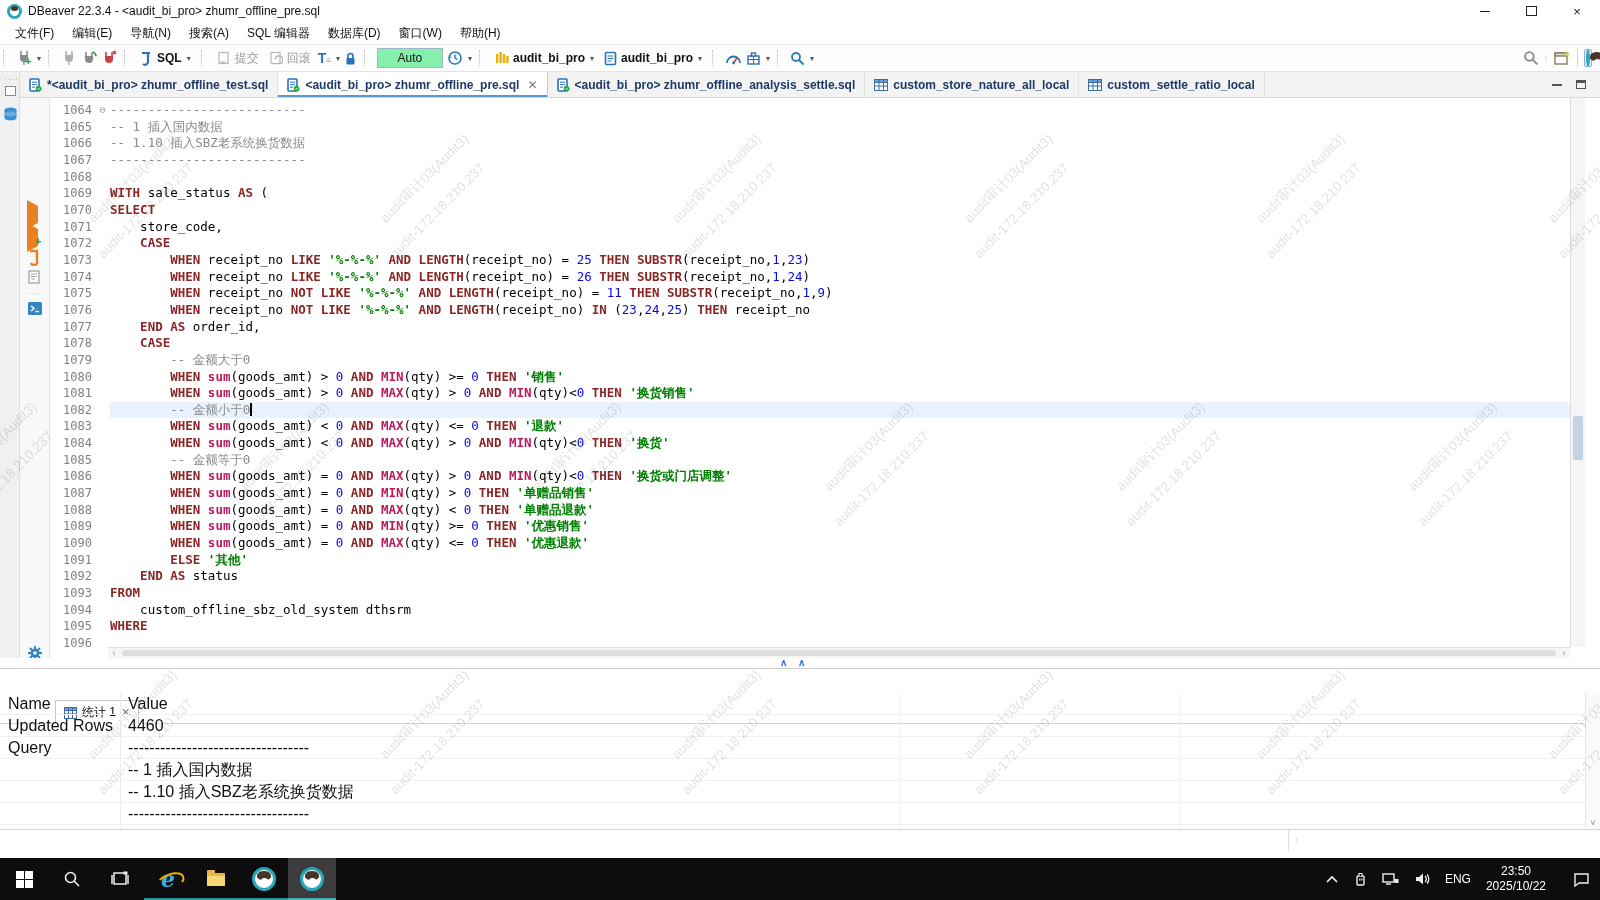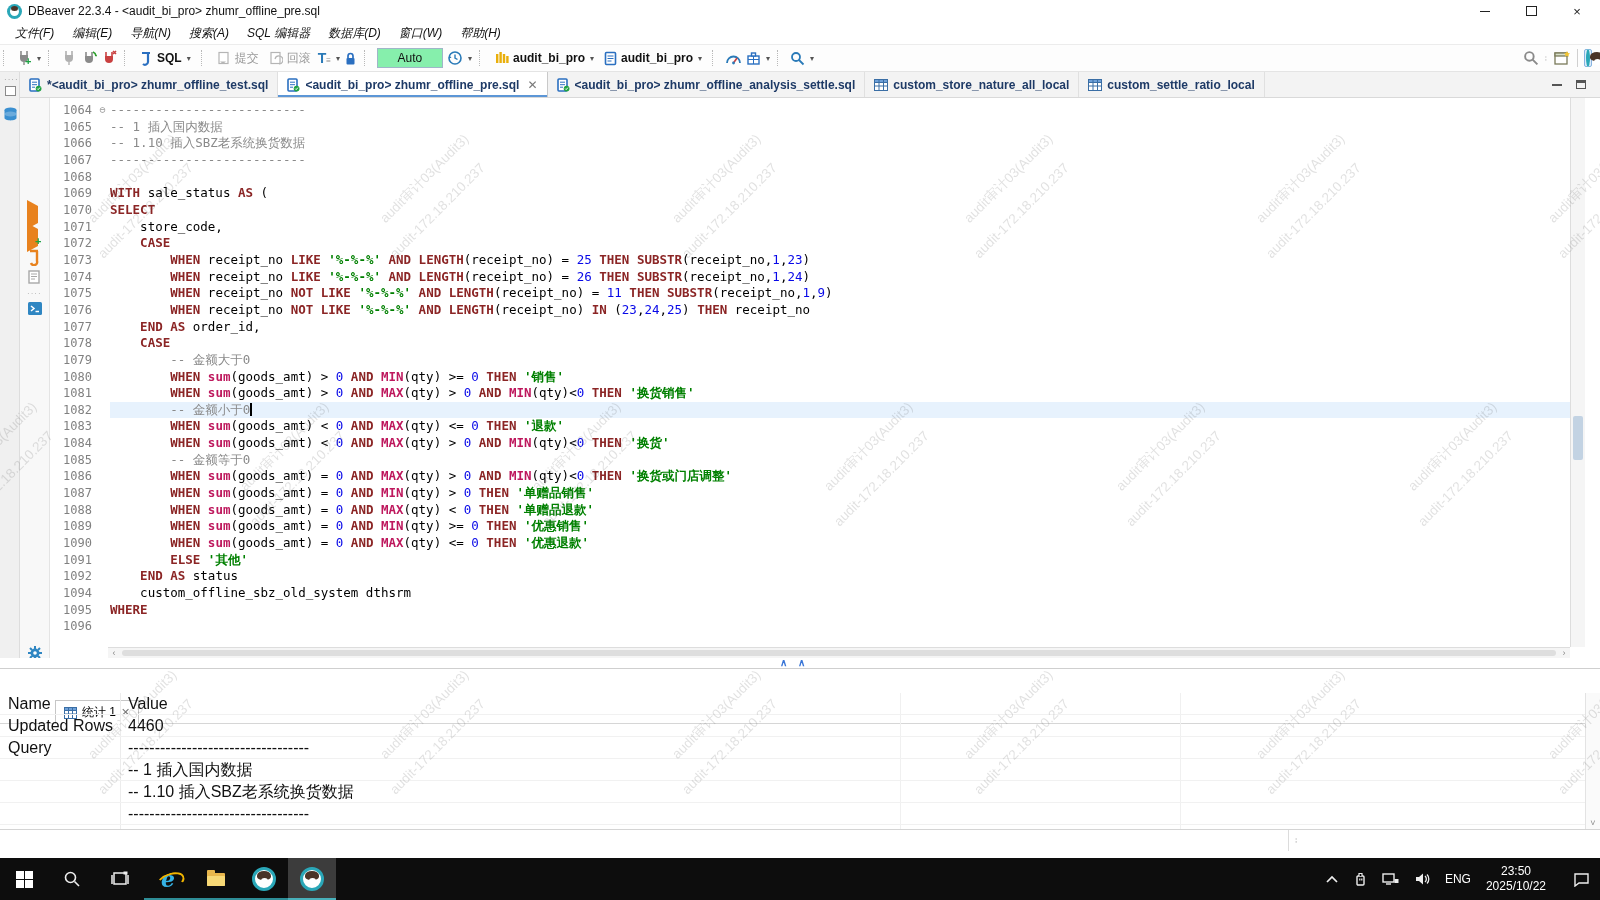--- a/index.html
+++ b/index.html
@@ -9,21 +9,21 @@
   .titlebar{position:absolute;left:0;top:0;width:1600px;height:22px;background:#fff;display:flex;align-items:center;font-size:12px;color:#111;}
   .app-icon{width:15px;height:15px;border-radius:50%;background:#2aa7b8;margin:0 6px 0 7px;position:relative;}
   .app-icon::after{content:"";position:absolute;left:3px;top:3px;width:9px;height:9px;border-radius:50%;background:#fff;}
   .app-icon::before{content:"";position:absolute;left:4px;top:2px;width:7px;height:5px;border-radius:50%;background:#4a3428;z-index:1;}
   .win-btns{margin-left:auto;display:flex;height:22px;}
   .win-btn{width:46px;height:22px;display:flex;align-items:center;justify-content:center;color:#222;}
   .glyph-min{width:10px;height:1px;background:#222;display:block;}
   .glyph-max{width:9px;height:8px;border:1px solid #222;display:block;}
   .glyph-close{font-size:13px;line-height:1;}
   
-  .menubar{position:absolute;left:0;top:22px;width:1314px;height:22px;background:#fff;display:flex;align-items:center;font-size:12px;color:#111;padding-left:6px;box-sizing:border-box;font-style:italic;}
+  .menubar{position:absolute;left:0;top:22px;width:1314px;height:22px;background:#fff;display:flex;align-items:center;font-size:12px;color:#111;padding-left:6px;box-sizing:border-box;}
   .menu-item{padding:0 9px;}
   
   .toolbar{position:absolute;left:0;top:44px;width:1600px;height:28px;background:#fdfdfd;border-top:1px solid #ececec;border-bottom:1px solid #e4e4e4;display:flex;align-items:center;font-size:12px;box-sizing:border-box;}
   .tgrp{display:flex;align-items:center;gap:4px;padding:0 4px;}
   .tsep{width:5px;height:16px;border-left:1px dotted #b9b9b9;margin:0 3px;}
   .drop{font-size:8px;color:#555;margin-left:1px;}
   .tbtn{display:flex;align-items:center;gap:4px;padding:1px 3px;border-radius:2px;}
   .tlabel{font-weight:bold;color:#111;}
   .gray-label{color:#9a9a9a;}
   .combo{width:64px;height:18px;border:1px solid #9fb6c8;background:#86efac;display:flex;align-items:center;justify-content:center;font-size:12px;color:#111;}
@@ -431,20 +431,21 @@
         <div class="cline"><span class="lnum">1083</span><span class="fold"></span><span class="ctext"><span class="tp">        </span><span class="tk">WHEN</span><span class="tp"> </span><span class="tf">sum</span><span class="tp">(goods_amt) &lt; </span><span class="tn">0</span><span class="tp"> </span><span class="tk">AND</span><span class="tp"> </span><span class="tf">MAX</span><span class="tp">(qty) &lt;= </span><span class="tn">0</span><span class="tp"> </span><span class="tk">THEN</span><span class="tp"> </span><span class="ts">'退款'</span></span></div>
         <div class="cline"><span class="lnum">1084</span><span class="fold"></span><span class="ctext"><span class="tp">        </span><span class="tk">WHEN</span><span class="tp"> </span><span class="tf">sum</span><span class="tp">(goods_amt) &lt; </span><span class="tn">0</span><span class="tp"> </span><span class="tk">AND</span><span class="tp"> </span><span class="tf">MAX</span><span class="tp">(qty) &gt; </span><span class="tn">0</span><span class="tp"> </span><span class="tk">AND</span><span class="tp"> </span><span class="tf">MIN</span><span class="tp">(qty)&lt;</span><span class="tn">0</span><span class="tp"> </span><span class="tk">THEN</span><span class="tp"> </span><span class="ts">'换货'</span></span></div>
         <div class="cline"><span class="lnum">1085</span><span class="fold"></span><span class="ctext"><span class="tc">        -- 金额等于0</span></span></div>
         <div class="cline"><span class="lnum">1086</span><span class="fold"></span><span class="ctext"><span class="tp">        </span><span class="tk">WHEN</span><span class="tp"> </span><span class="tf">sum</span><span class="tp">(goods_amt) = </span><span class="tn">0</span><span class="tp"> </span><span class="tk">AND</span><span class="tp"> </span><span class="tf">MAX</span><span class="tp">(qty) &gt; </span><span class="tn">0</span><span class="tp"> </span><span class="tk">AND</span><span class="tp"> </span><span class="tf">MIN</span><span class="tp">(qty)&lt;</span><span class="tn">0</span><span class="tp"> </span><span class="tk">THEN</span><span class="tp"> </span><span class="ts">'换货或门店调整'</span></span></div>
         <div class="cline"><span class="lnum">1087</span><span class="fold"></span><span class="ctext"><span class="tp">        </span><span class="tk">WHEN</span><span class="tp"> </span><span class="tf">sum</span><span class="tp">(goods_amt) = </span><span class="tn">0</span><span class="tp"> </span><span class="tk">AND</span><span class="tp"> </span><span class="tf">MIN</span><span class="tp">(qty) &gt; </span><span class="tn">0</span><span class="tp"> </span><span class="tk">THEN</span><span class="tp"> </span><span class="ts">'单赠品销售'</span></span></div>
         <div class="cline"><span class="lnum">1088</span><span class="fold"></span><span class="ctext"><span class="tp">        </span><span class="tk">WHEN</span><span class="tp"> </span><span class="tf">sum</span><span class="tp">(goods_amt) = </span><span class="tn">0</span><span class="tp"> </span><span class="tk">AND</span><span class="tp"> </span><span class="tf">MAX</span><span class="tp">(qty) &lt; </span><span class="tn">0</span><span class="tp"> </span><span class="tk">THEN</span><span class="tp"> </span><span class="ts">'单赠品退款'</span></span></div>
         <div class="cline"><span class="lnum">1089</span><span class="fold"></span><span class="ctext"><span class="tp">        </span><span class="tk">WHEN</span><span class="tp"> </span><span class="tf">sum</span><span class="tp">(goods_amt) = </span><span class="tn">0</span><span class="tp"> </span><span class="tk">AND</span><span class="tp"> </span><span class="tf">MIN</span><span class="tp">(qty) &gt;= </span><span class="tn">0</span><span class="tp"> </span><span class="tk">THEN</span><span class="tp"> </span><span class="ts">'优惠销售'</span></span></div>
         <div class="cline"><span class="lnum">1090</span><span class="fold"></span><span class="ctext"><span class="tp">        </span><span class="tk">WHEN</span><span class="tp"> </span><span class="tf">sum</span><span class="tp">(goods_amt) = </span><span class="tn">0</span><span class="tp"> </span><span class="tk">AND</span><span class="tp"> </span><span class="tf">MAX</span><span class="tp">(qty) &lt;= </span><span class="tn">0</span><span class="tp"> </span><span class="tk">THEN</span><span class="tp"> </span><span class="ts">'优惠退款'</span></span></div>
         <div class="cline"><span class="lnum">1091</span><span class="fold"></span><span class="ctext"><span class="tp">        </span><span class="tk">ELSE</span><span class="tp"> </span><span class="ts">'其他'</span></span></div>
         <div class="cline"><span class="lnum">1092</span><span class="fold"></span><span class="ctext"><span class="tp">    </span><span class="tk">END</span><span class="tp"> </span><span class="tk">AS</span><span class="tp"> status</span></span></div>
+        <div class="cline"><span class="lnum">1093</span><span class="fold"></span><span class="ctext"><span class="tk">FROM</span></span></div>
         <div class="cline"><span class="lnum">1094</span><span class="fold"></span><span class="ctext"><span class="tp">    custom_offline_sbz_old_system dthsrm</span></span></div>
         <div class="cline"><span class="lnum">1095</span><span class="fold"></span><span class="ctext"><span class="tk">WHERE</span></span></div>
         <div class="cline"><span class="lnum">1096</span><span class="fold"></span></div>
       </div>
     <div class="hsb">
       <span class="arr" style="left:0;">‹</span>
       <span class="thumb"></span>
       <span class="arr" style="right:0;">›</span>
     </div>
     <div class="vsb">

